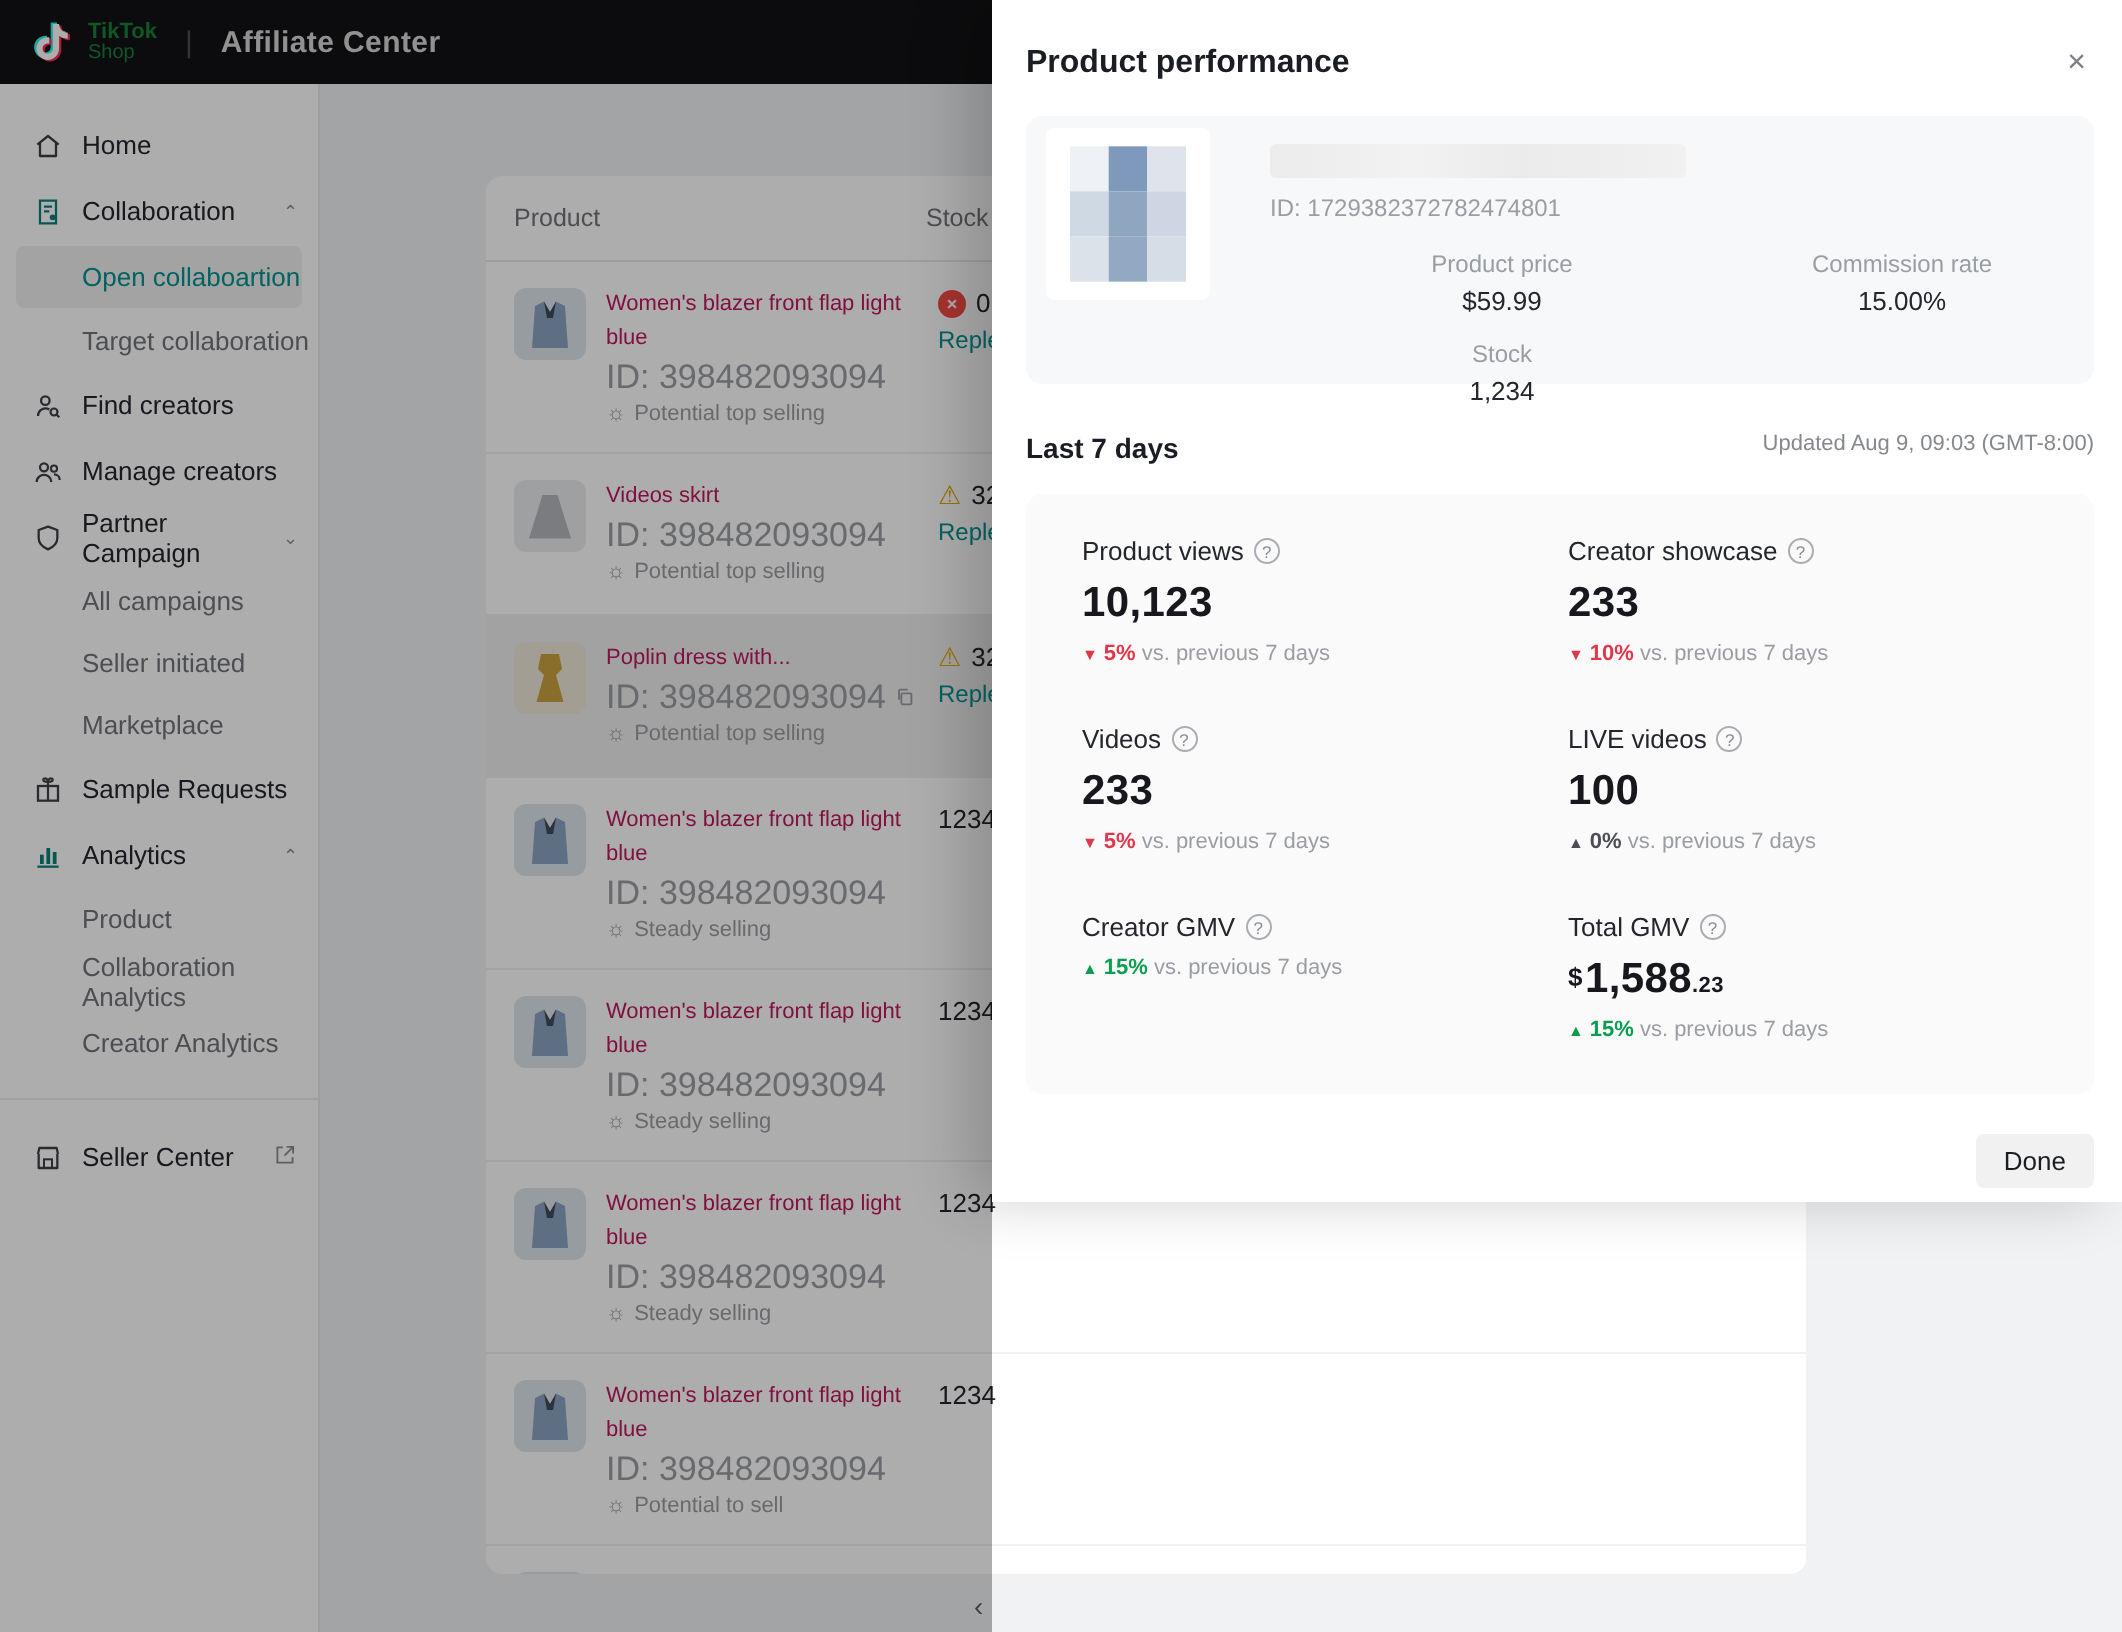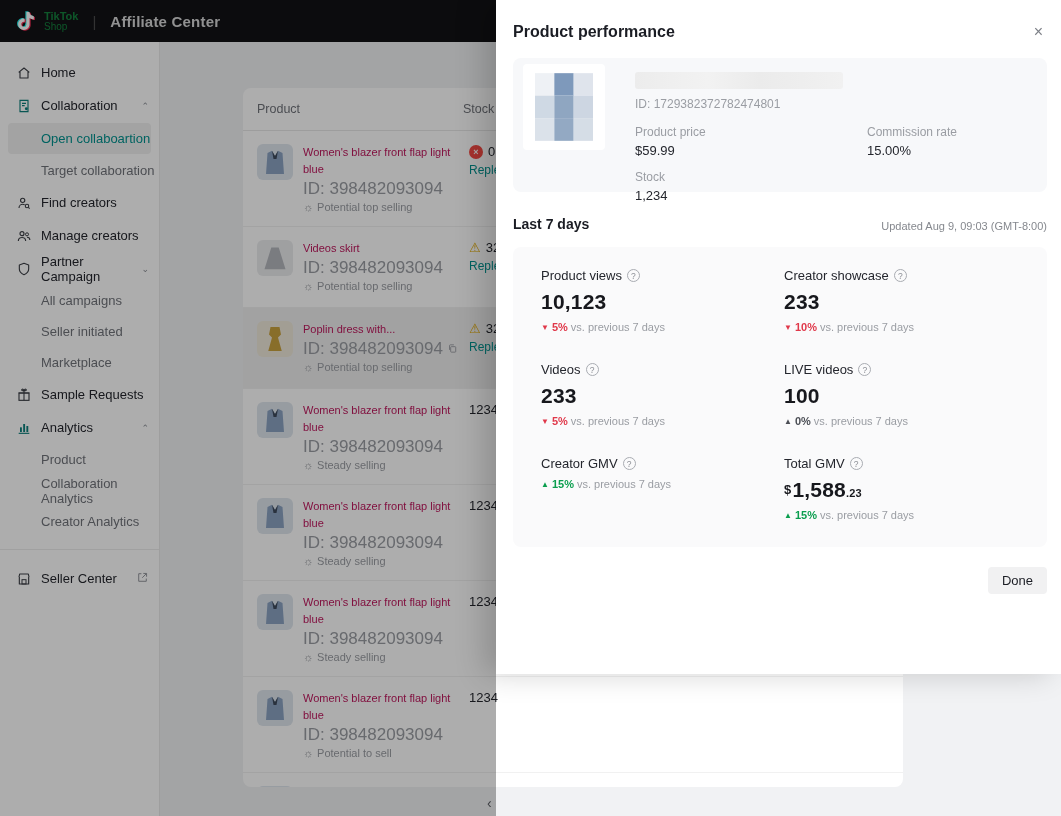--- a/index.html
+++ b/index.html
@@ -51,37 +51,37 @@
   .tstock { font-size:13px; color:#24262d; }
   .sline { display:flex; align-items:center; gap:5px; }
   .err-badge { width:14px; height:14px; border-radius:50%; background:#f54a45; color:#fff; font-size:9px;
     font-weight:bold; display:flex; align-items:center; justify-content:center; }
   .warn-badge { color:#e0a800; font-size:13px; line-height:13px; }
   .replenish { color:#00928f; font-size:12px; margin-top:4px; cursor:pointer; }
   .page-chevron { position:absolute; left:487px; top:795px; color:#5a5d63; font-size:14px; z-index:1; cursor:pointer; }
   
   .scrim { position:absolute; left:0; top:0; width:496px; height:816px; background:rgba(0,0,0,.32); z-index:4; }
   
-  .drawer { position:absolute; left:496px; top:0; width:565px; height:674px; background:#fff; z-index:5;
+  .drawer { position:absolute; left:496px; top:0; width:565px; height:601px; background:#fff; z-index:5;
     box-shadow:-12px 0 28px rgba(0,0,0,.18); padding:0 14px 0 17px; }
   .drawer-head { display:flex; align-items:center; padding-top:22px; }
   .drawer-title { font-size:16px; font-weight:700; color:#1b1d24; }
   .close-btn { margin-left:auto; color:#7c7f86; font-size:16px; cursor:pointer; line-height:16px; padding:2px 4px; }
   .info-card { margin-top:16px; background:#f7f8fa; border-radius:8px; height:134px; position:relative; padding:6px 12px 0 10px; }
   .p-img { position:absolute; left:10px; top:6px; width:82px; height:86px; background:#fff; border-radius:4px;
     display:flex; align-items:center; justify-content:center; }
   .p-img svg { width:58px; height:68px; }
   .info-body { margin-left:112px; padding-top:8px; }
   .name-skeleton { width:208px; height:17px; border-radius:3px;
     background:linear-gradient(90deg,#ececec 0%,#f2f2f2 35%,#ebebeb 60%,#f1f1f1 100%); }
   .p-id { font-size:12px; color:#9a9da3; margin-top:8px; }
-  .info-grid { display:grid; grid-template-columns:1fr 168px; margin-top:14px; row-gap:12px; }
+  .info-grid { display:grid; grid-template-columns:1fr 168px; margin-top:14px; row-gap:12px;text-align:center; }
   .kv .k { font-size:12px; color:#9a9da3; line-height:15px; }
   .kv .v { font-size:13px; color:#24262d; margin-top:3px; }
-  .period-row { display:flex; align-items:flex-end; margin-top:24px; }
+  .period-row { display:flex; align-items:flex-start; margin-top:24px; }
   .period-label { font-size:14px; font-weight:700; color:#1b1d24; }
   .updated { margin-left:auto; font-size:11px; color:#85888e; }
   .stats-card { margin-top:15px; background:#fafafb; border-radius:8px; padding:21px 20px 26px 28px;
     display:grid; grid-template-columns:1fr 1fr; row-gap:29px; }
   .stat .slabel { font-size:13px; color:#24262d; display:flex; align-items:center; gap:5px; }
   .qicon { width:13px; height:13px; border-radius:50%; border:1px solid #a9acb2; color:#8a8d94;
     font-size:8.5px; display:inline-flex; align-items:center; justify-content:center; cursor:pointer; }
   .stat .sval { font-size:21px; font-weight:700; color:#17181d; margin-top:7px; letter-spacing:.2px; }
   .stat .sval .cur { font-size:13px; font-weight:600; vertical-align:3px; margin-right:1px; }
   .stat .sval .cents { font-size:11px; font-weight:700; }

